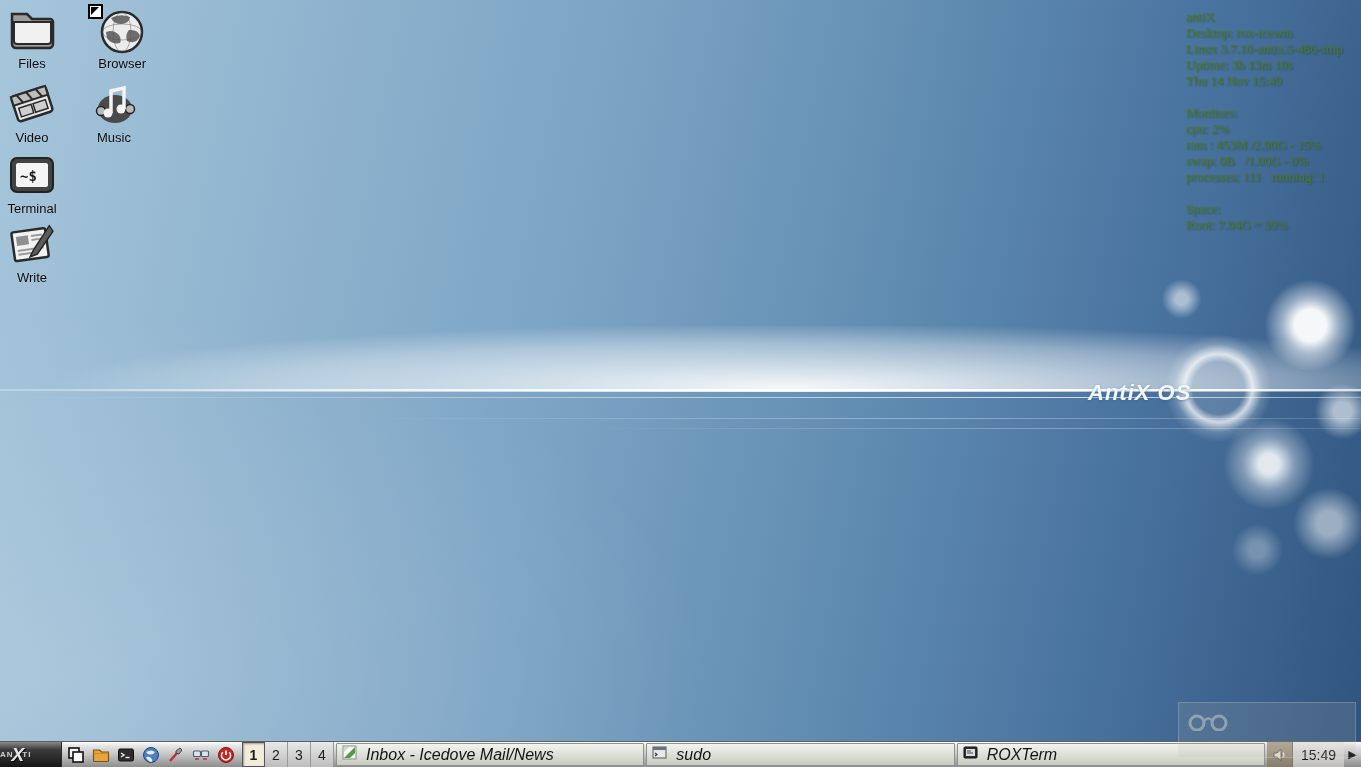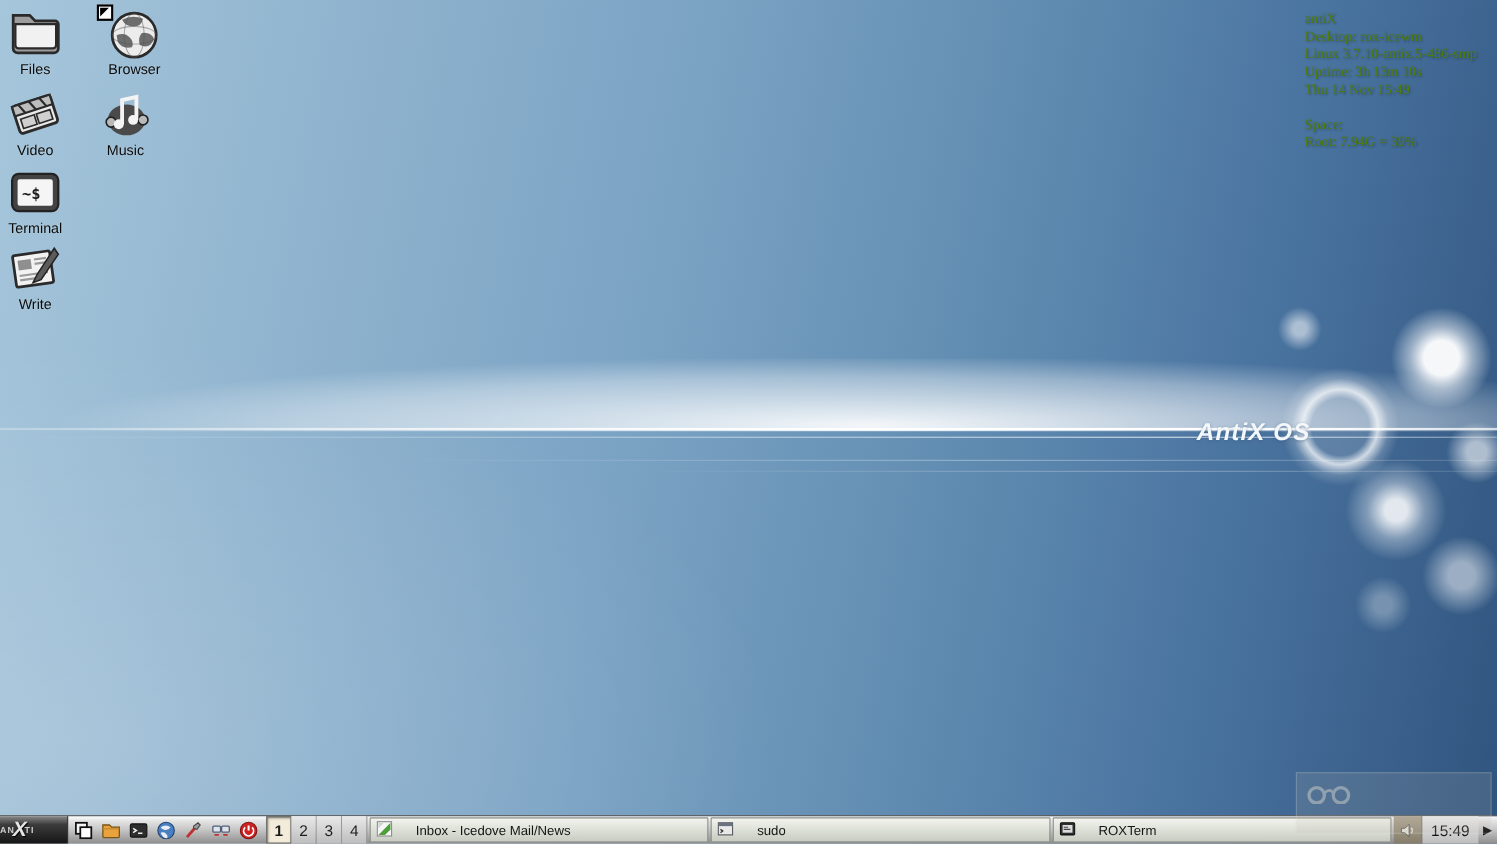--- a/index.html
+++ b/index.html
@@ -75,24 +75,24 @@
     text-shadow:1px 1px 1px #000; }
   .quick-launch { display:flex; align-items:center; padding:0 4px; gap:5px; }
   .ql-btn { width:20px; height:20px; display:flex; align-items:center; justify-content:center; cursor:pointer; }
   .workspaces { display:flex; align-items:stretch; margin-left:2px; }
   .ws-btn { width:23px; display:flex; align-items:center; justify-content:center;
     font-size:14px; color:#1c1c1c; cursor:pointer; border-right:1px solid #999;
     background:linear-gradient(to bottom, #e9e9e9, #bdbdbd); }
   .ws-btn.active { background:#f3ecdb; border:1px solid #555; box-shadow:inset 1px 1px 2px rgba(0,0,0,0.35);
     font-weight:bold; }
   .tasks { flex:1; display:flex; align-items:stretch; margin:1px 2px; gap:2px; }
-  .task-btn { flex:1; min-width:0; display:flex; align-items:center; gap:21px; padding:0 5px;
+  .task-btn { flex:1; min-width:0; display:flex; align-items:center; gap:9px; padding:0 5px;
     background:linear-gradient(to bottom, #f3f4ef 0%, #dde0d7 50%, #c8cbc1 100%);
     border:1px solid #8f9289; border-radius:1px; cursor:pointer;
-    font-size:12px; color:#141414; white-space:nowrap; overflow:hidden; }
+    font-size:16px; color:#141414; white-space:nowrap; overflow:hidden;font-style:italic; }
   .task-btn .t-lbl { overflow:hidden; text-overflow:ellipsis; }
   .tray { display:flex; align-items:stretch; }
   .vol-btn { width:25px; display:flex; align-items:center; justify-content:center; cursor:pointer;
     background:linear-gradient(to bottom, #b3a994 0%, #8d English846f 100%); }
   .vol-btn { background:linear-gradient(to bottom, #b0a692, #867d6b); }
   .clock { width:52px; display:flex; align-items:center; justify-content:center;
     font-size:14px; color:#161616; border-left:1px solid #777;
     background:linear-gradient(to bottom, #efefef, #bdbdbd); }
   .collapse-btn { width:17px; display:flex; align-items:center; justify-content:center;
     font-size:11px; color:#0a0a0a; cursor:pointer; }
@@ -187,20 +187,27 @@
   <span class="lbl">Write</span>
 </div>
 
 <div class="sysmon">
   <div class="grp">
     <div class="sys-line">antiX</div>
     <div class="sys-line">Desktop: rox-icewm</div>
     <div class="sys-line">Linux 3.7.10-antix.5-486-smp</div>
     <div class="sys-line">Uptime: 3h 13m 10s</div>
     <div class="sys-line">Thu 14 Nov 15:49</div>
+  </div>
+  <div class="grp">
+    <div class="sys-line">Monitors:</div>
+    <div class="sys-line">cpu: 2%</div>
+    <div class="sys-line">ram : 453M /2.90G - 15%</div>
+    <div class="sys-line">swap: 0B   /1.00G - 0%</div>
+    <div class="sys-line">processes: 111   running: 1</div>
   </div>
   <div class="grp big-gap">
     <div class="sys-line">Space:</div>
     <div class="sys-line">Root: 7.94G = 39%</div>
   </div>
 </div>
 
 <div class="preview">
   <svg class="glasses" viewBox="0 0 44 18">
     <circle cx="10" cy="10" r="7" fill="none" stroke="#efe8d8" stroke-width="3"></circle>

